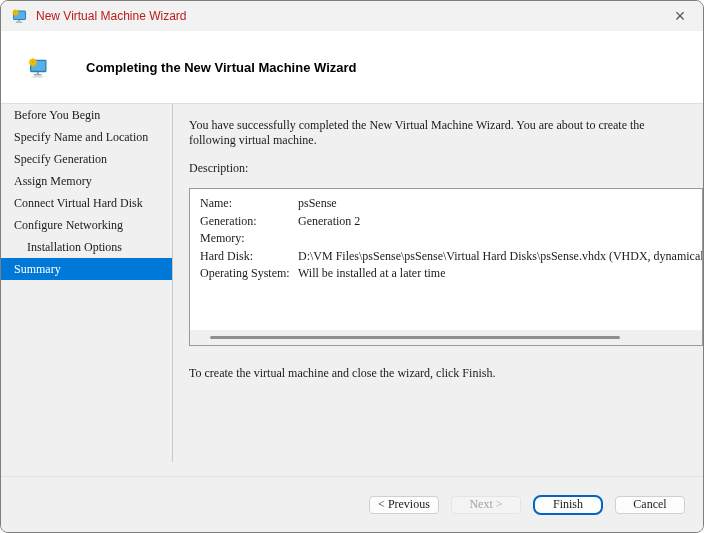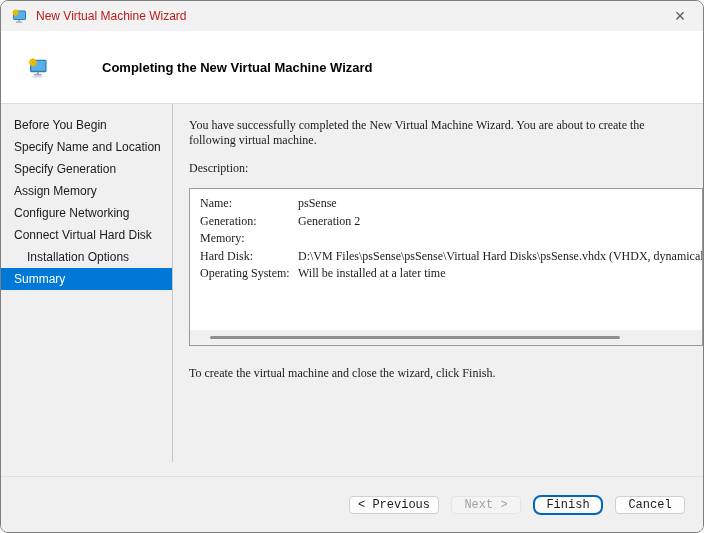--- a/index.html
+++ b/index.html
@@ -49,29 +49,29 @@
   .header {
     flex: 0 0 73px;
     box-sizing: border-box;
     background: #ffffff;
     border-bottom: 1px solid #dedede;
     display: flex;
     align-items: center;
     padding-left: 25px;
   }
   .header-icon { width: 22px; height: 21px; display: inline-flex; }
-  .header-title { margin-left: 54px; font-weight: bold; font-size: 13px; color: #000; }
+  .header-title { margin-left: 38px; font-weight: bold; font-size: 13px; color: #000; }
   
   .main { flex: 1 1 auto; display: flex; min-height: 0; }
   .sidebar {
     flex: 0 0 172px;
     width: 172px;
     position: relative;
-    padding-top: 10px;
-    box-sizing: border-box;
+    box-sizing: border-box;
+    font-family: Liberation Serif, serif;
   }
   .sidebar::after {
     content: "";
     position: absolute;
     right: 0;
     top: 0;
     bottom: 14px;
     width: 1px;
     background: #c8c8c8;
   }
@@ -133,21 +133,21 @@
     gap: 12px;
     padding-right: 18px;
   }
   .btn {
     box-sizing: border-box;
     min-width: 70px;
     height: 16px;
     background: #fdfdfd;
     border: 1px solid #d0d0d0;
     border-radius: 4px;
-    font-family: Liberation Mono, monospace;
+    font-family: Liberation Serif, serif;
     font-size: 12px;
     color: #1b1b1b;
     display: inline-flex;
     align-items: center;
     justify-content: center;
     padding: 8px 8px;
     cursor: pointer;
   }
   .btn.disabled {
     background: #f4f4f4;
@@ -207,22 +207,22 @@
     <span class="header-title">Completing the New Virtual Machine Wizard</span>
   </div>
 
   <div class="main">
 
     <nav class="sidebar">
       <div class="nav-item">Before You Begin</div>
       <div class="nav-item">Specify Name and Location</div>
       <div class="nav-item">Specify Generation</div>
       <div class="nav-item">Assign Memory</div>
+      <div class="nav-item">Connect Virtual Hard Disk</div>
       <div class="nav-item">Configure Networking</div>
-      <div class="nav-item">Connect Virtual Hard Disk</div>
       <div class="nav-item indent">Installation Options</div>
       <div class="nav-item selected">Summary</div>
     </nav>
 
     <section class="content">
       <p class="intro">You have successfully completed the New Virtual Machine Wizard. You are about to create the following virtual machine.</p>
       <div class="desc-label">Description:</div>
 
       <div class="desc-box">
         <div class="desc-rows">

